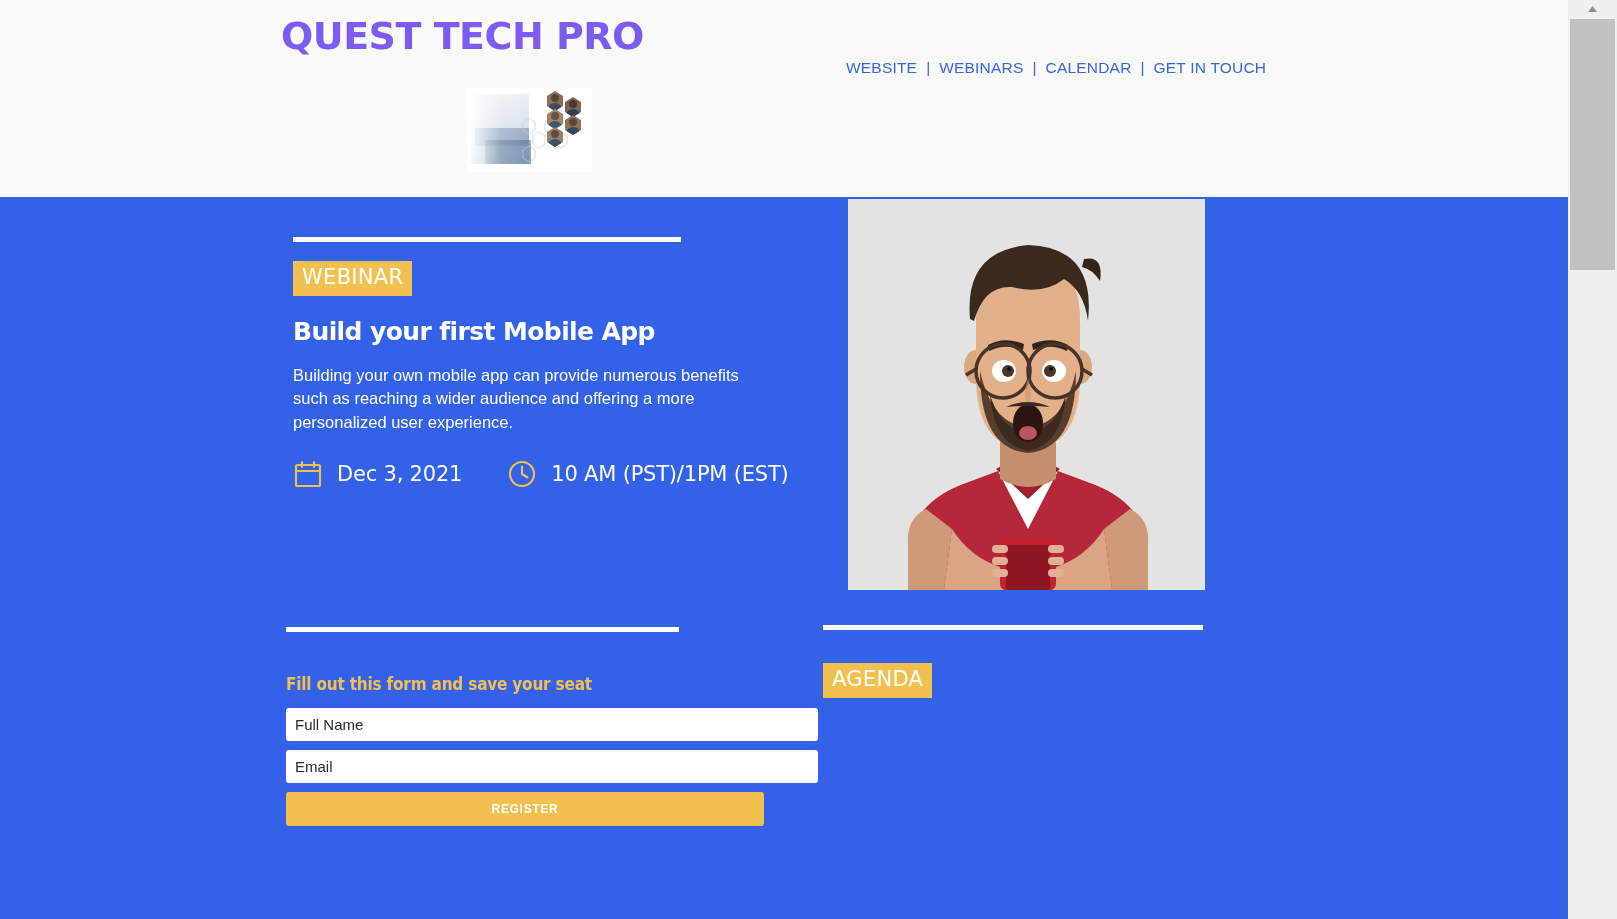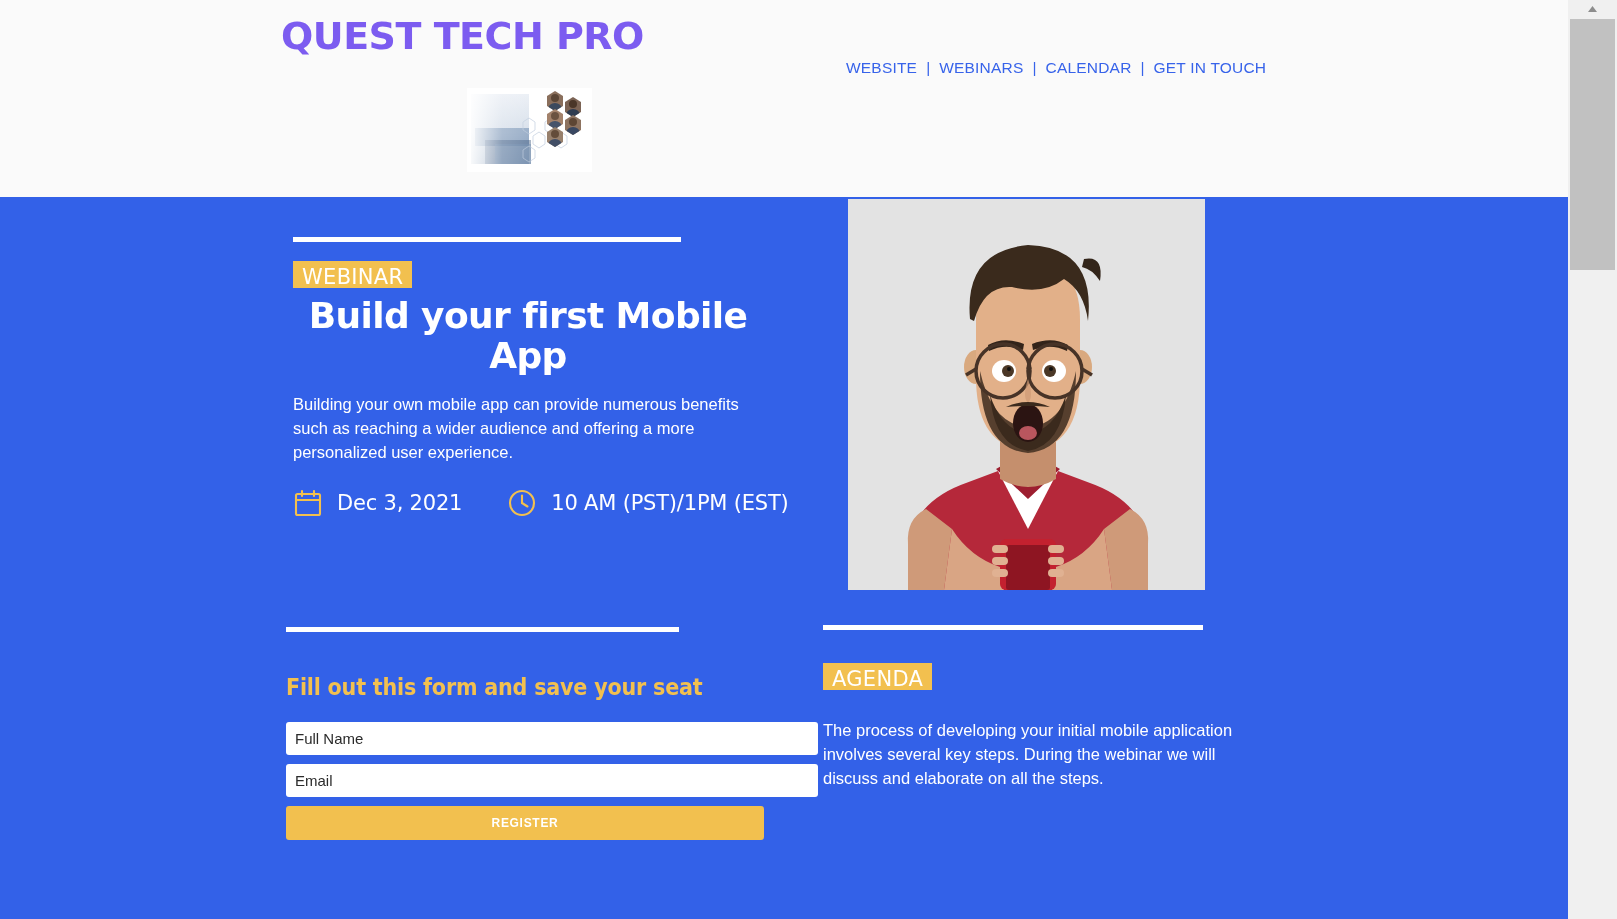--- a/index.html
+++ b/index.html
@@ -96,43 +96,42 @@
     height: 5px;
     background: #ffffff;
   }
 
   .badge {
     display: inline-block;
     background: #f2c04f;
     color: #ffffff;
     font-size: 21px;
     line-height: 1;
-    padding: 6px 9px 0 9px;
+    padding: 6px 9px 8px 9px;
     letter-spacing: 0.3px;
     font-family: "DejaVu Sans", sans-serif;
   }
 
   
   #hero-left {
     position: absolute;
     left: 293px;
     top: 40px;
     width: 470px;
   }
   #hero-rule { width: 388px; margin-bottom: 19px; }
 
   #hero-title {
-    margin-top: 8px;
-    font-size: 36px;
+    margin-top: 22px;
+    font-size: 25px;
     font-weight: bold;
     color: #ffffff;
     letter-spacing: -0.6px;
     font-family: "DejaVu Sans", sans-serif;
     line-height: 1.1;
-    text-align: center;
   }
 
   #hero-desc {
     margin-top: 18px;
     font-size: 16.5px;
     line-height: 1.44;
     color: #ffffff;
     width: 460px;
   }
 
@@ -169,26 +168,26 @@
   
   #form-col {
     position: absolute;
     left: 286px;
     top: 430px;
     width: 478px;
   }
   #form-rule { width: 393px; margin-bottom: 42px; }
 
   #form-heading {
-    font-size: 23px;
+    font-size: 17px;
     font-weight: bold;
     color: #f2c04f;
     font-family: "DejaVu Sans Condensed", "DejaVu Sans", sans-serif;
     letter-spacing: -0.2px;
-    margin-bottom: 22px;
+    margin-bottom: 14px;
   }
 
   .form-field {
     display: block;
     width: 532px;
     height: 33px;
     background: #ffffff;
     border: none;
     border-radius: 3px;
     padding: 0 9px;
@@ -469,21 +468,20 @@
         <input class="form-field" type="email" placeholder="Email" style="">
 
         <button id="register-button">REGISTER</button>
       </div>
 
       <div id="agenda-col">
         <div class="rule" id="agenda-rule"></div>
 
         <div><span class="badge">AGENDA</span></div>
 
-        <p id="agenda-desc">The process of developing your initial mobile application involves several key steps. During the webinar we will discuss and elaborate on all the steps.</p>
       </div>
 
     </div>
   </div>
 
   <div id="scrollbar">
     <div id="scrollbar-up-arrow">
       <svg width="11" height="8" viewBox="0 0 11 8">
           <polygon points="5.5,1 10,7 1,7" fill="#8d8d8d"></polygon>
         </svg>

